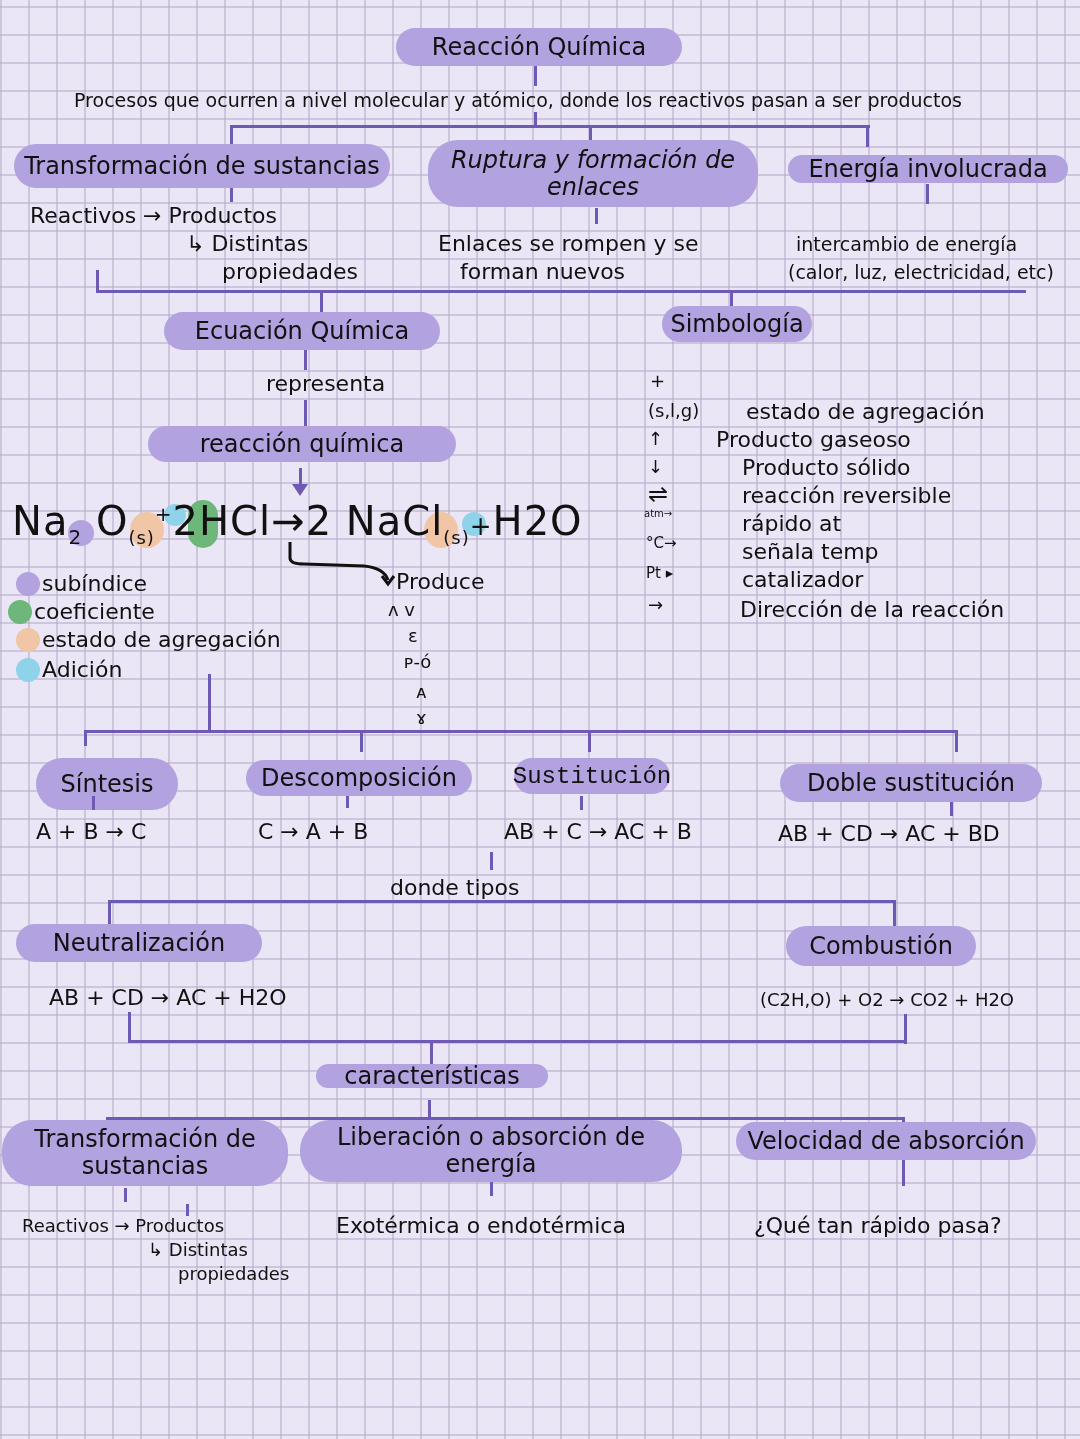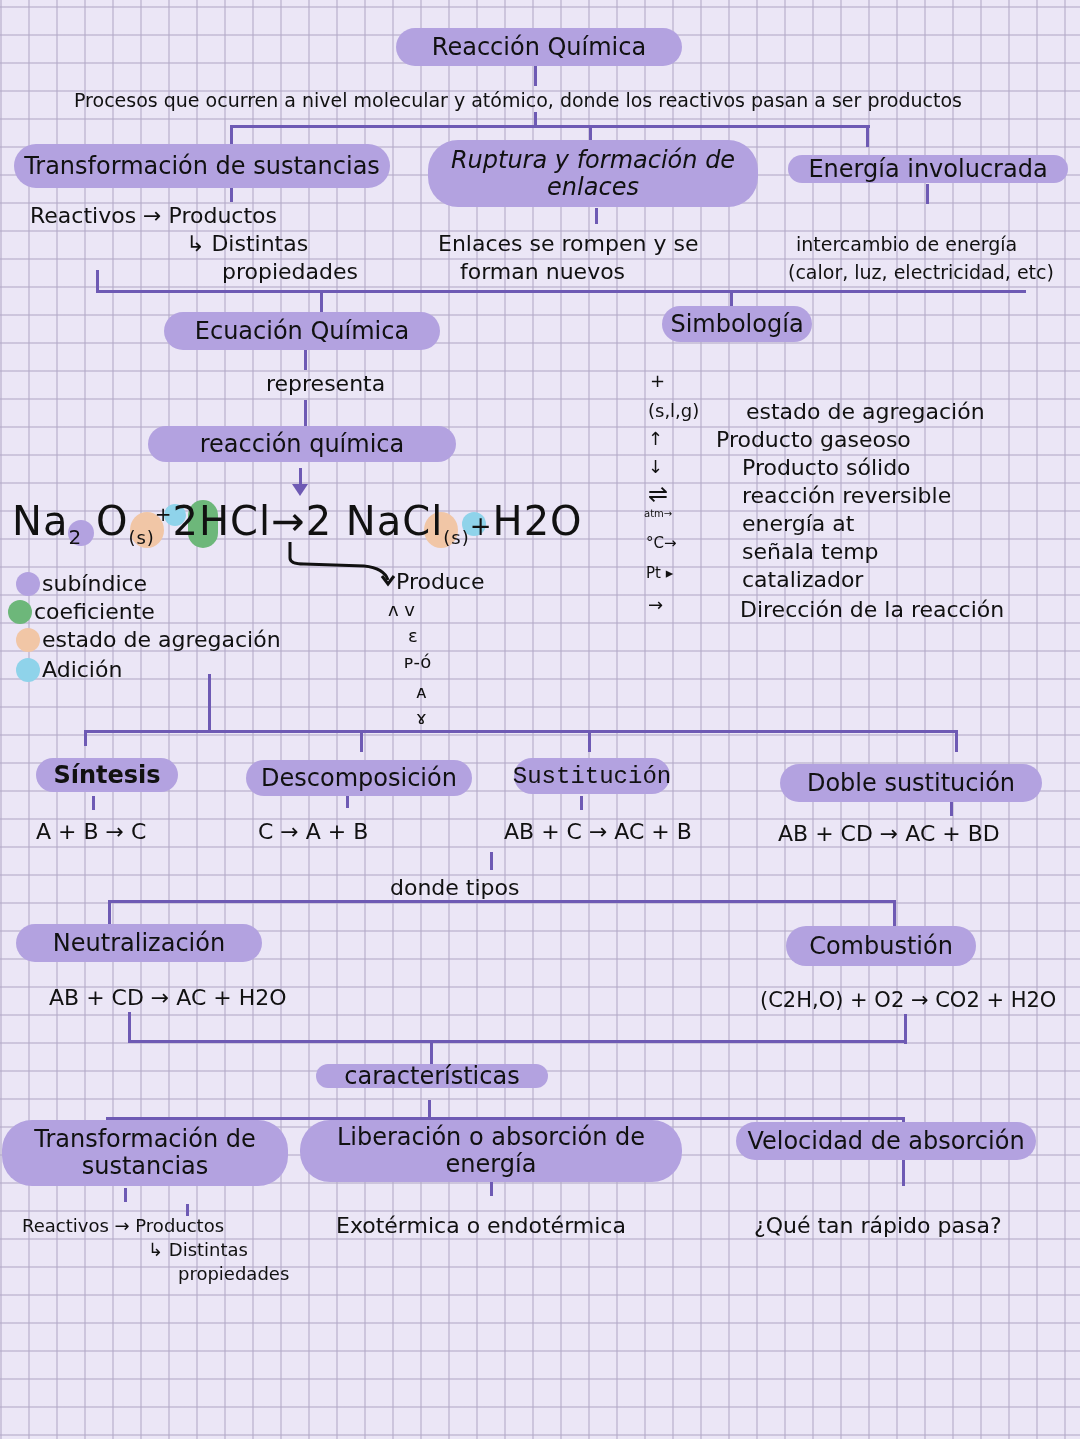--- a/index.html
+++ b/index.html
@@ -130,36 +130,36 @@
 <div class="sym" style="left:650px;top:370px;">+</div>
 <div class="sym" style="left:648px;top:400px;">(s,l,g)</div>
 <div class="symdesc" style="left:746px;top:398px;">estado de agregación</div>
 <div class="sym" style="left:648px;top:428px;">↑</div>
 <div class="symdesc" style="left:716px;top:426px;">Producto gaseoso</div>
 <div class="sym" style="left:648px;top:456px;">↓</div>
 <div class="symdesc" style="left:742px;top:454px;">Producto sólido</div>
 <div class="sym" style="left:648px;top:480px;font-size:24px;">⇌</div>
 <div class="symdesc" style="left:742px;top:482px;">reacción reversible</div>
 <div class="sym" style="left:644px;top:508px;font-size:10px;">atm→</div>
-<div class="symdesc" style="left:742px;top:510px;">energía at</div>
+<div class="symdesc" style="left:742px;top:510px;">rápido at</div>
 <div class="sym" style="left:646px;top:534px;font-size:15px;">°C→</div>
 <div class="symdesc" style="left:742px;top:538px;">señala temp</div>
 <div class="sym" style="left:646px;top:564px;font-size:15px;">Pt ▸</div>
 <div class="symdesc" style="left:742px;top:566px;">catalizador</div>
 <div class="sym" style="left:648px;top:594px;">→</div>
 <div class="symdesc" style="left:740px;top:596px;">Dirección de la reacción</div>
 
 <div class="line v" style="left:208px;top:674px;height:58px;"></div>
 <div class="line h" style="left:84px;top:730px;width:874px;"></div>
 <div class="line v" style="left:84px;top:730px;height:16px;"></div>
 <div class="line v" style="left:360px;top:730px;height:22px;"></div>
 <div class="line v" style="left:588px;top:730px;height:22px;"></div>
 <div class="line v" style="left:955px;top:730px;height:22px;"></div>
 
-<div class="pill" style="left:36px;top:758px;width:142px;height:34px;font-weight:bold;">
+<div class="pill" style="left:36px;top:758px;width:142px;height:52px;">
   <span>Síntesis</span>
 </div>
 <div class="line v" style="left:92px;top:796px;height:14px;"></div>
 <div class="txt" style="left:36px;top:818px;">A + B → C</div>
 
 <div class="pill" style="left:246px;top:760px;width:226px;height:36px;">
   <span>Descomposición</span>
 </div>
 <div class="line v" style="left:346px;top:796px;height:12px;"></div>
 <div class="txt" style="left:258px;top:818px;">C → A + B</div>
@@ -184,21 +184,21 @@
 
 <div class="pill" style="left:16px;top:924px;width:246px;height:38px;">
   <span>Neutralización</span>
 </div>
 <div class="txt" style="left:38px;top:984px;margin-left:11px;">AB + CD → AC + H2O</div>
 <div class="line v" style="left:128px;top:1012px;height:30px;"></div>
 
 <div class="pill" style="left:786px;top:926px;width:190px;height:40px;">
   <span>Combustión</span>
 </div>
-<div class="txt" style="left:760px;top:986px;font-size:21px;">(C2H,O) + O2 → CO2 + H2O</div>
+<div class="txt" style="left:760px;top:986px;font-size:18px;">(C2H,O) + O2 → CO2 + H2O</div>
 <div class="line v" style="left:904px;top:1014px;height:30px;"></div>
 
 <div class="line h" style="left:128px;top:1040px;width:779px;"></div>
 <div class="line v" style="left:430px;top:1040px;height:24px;"></div>
 
 <div class="pill" style="left:316px;top:1064px;width:232px;height:24px;">
   <span>características</span>
 </div>
 <div class="line v" style="left:428px;top:1100px;height:18px;"></div>
 <div class="line h" style="left:106px;top:1117px;width:798px;"></div>

